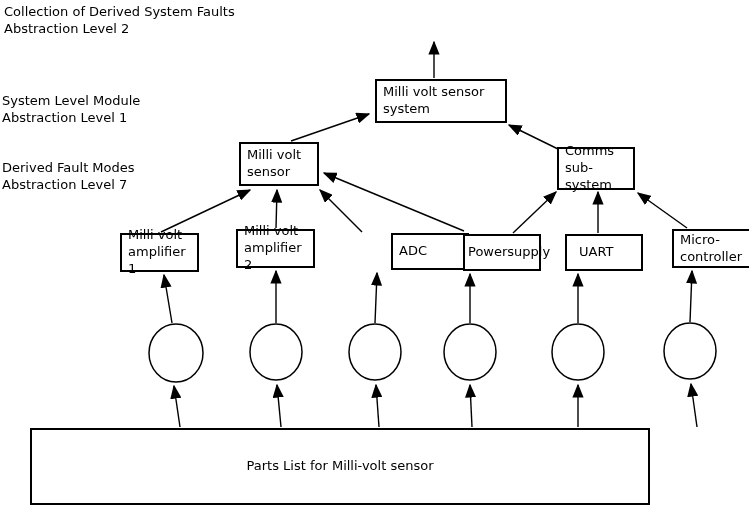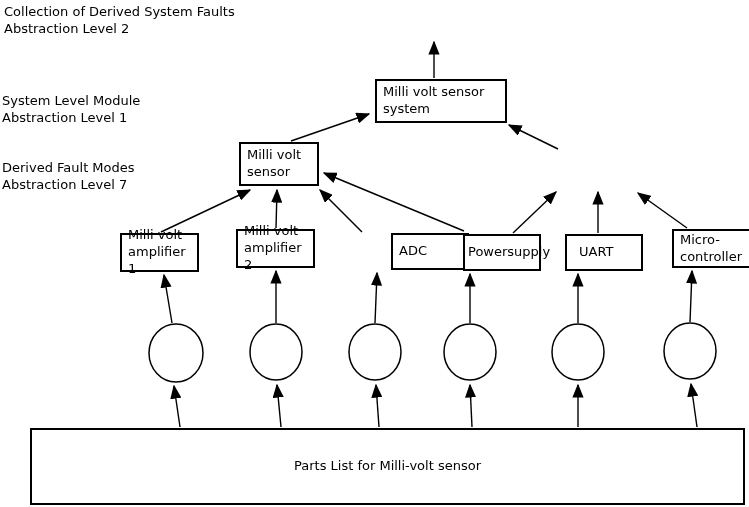--- a/index.html
+++ b/index.html
@@ -92,31 +92,33 @@
 
 
 
 
   <div class="node" style="left:375px; top:79px; width:132px; height:44px;">Milli volt sensor
 system</div>
 
   <div class="node" style="left:239px; top:142px; width:80px; height:44px;">Milli volt
 sensor</div>
 
+  <div class="node" style="left:557px; top:147px; width:78px; height:43px;">Comms
+sub-system</div>
 
   <div class="node" style="left:120px; top:233px; width:79px; height:39px;">Milli volt
 amplifier 1</div>
 
   <div class="node" style="left:236px; top:229px; width:79px; height:39px;">Milli volt
 amplifier 2</div>
 
   <div class="node" style="left:347px; top:233px; width:78px; height:37px;margin-left:44px;">ADC</div>
 
   <div class="node" style="left:463px; top:234px; width:78px; height:37px; padding:2px 3px;">Powersupply</div>
 
   <div class="node" style="left:565px; top:234px; width:78px; height:37px; padding-left:12px;">UART</div>
 
   <div class="node" style="left:672px; top:229px; width:91px; height:39px;">Micro-
 controller</div>
 
-  <div class="node center" style="left:30px; top:428px; width:715px; height:77px;">Parts List for Milli-volt sensor</div>
+  <div class="node center" style="left:30px; top:428px; width:620px; height:77px;">Parts List for Milli-volt sensor</div>
 
 </div>
 
 </body></html>

